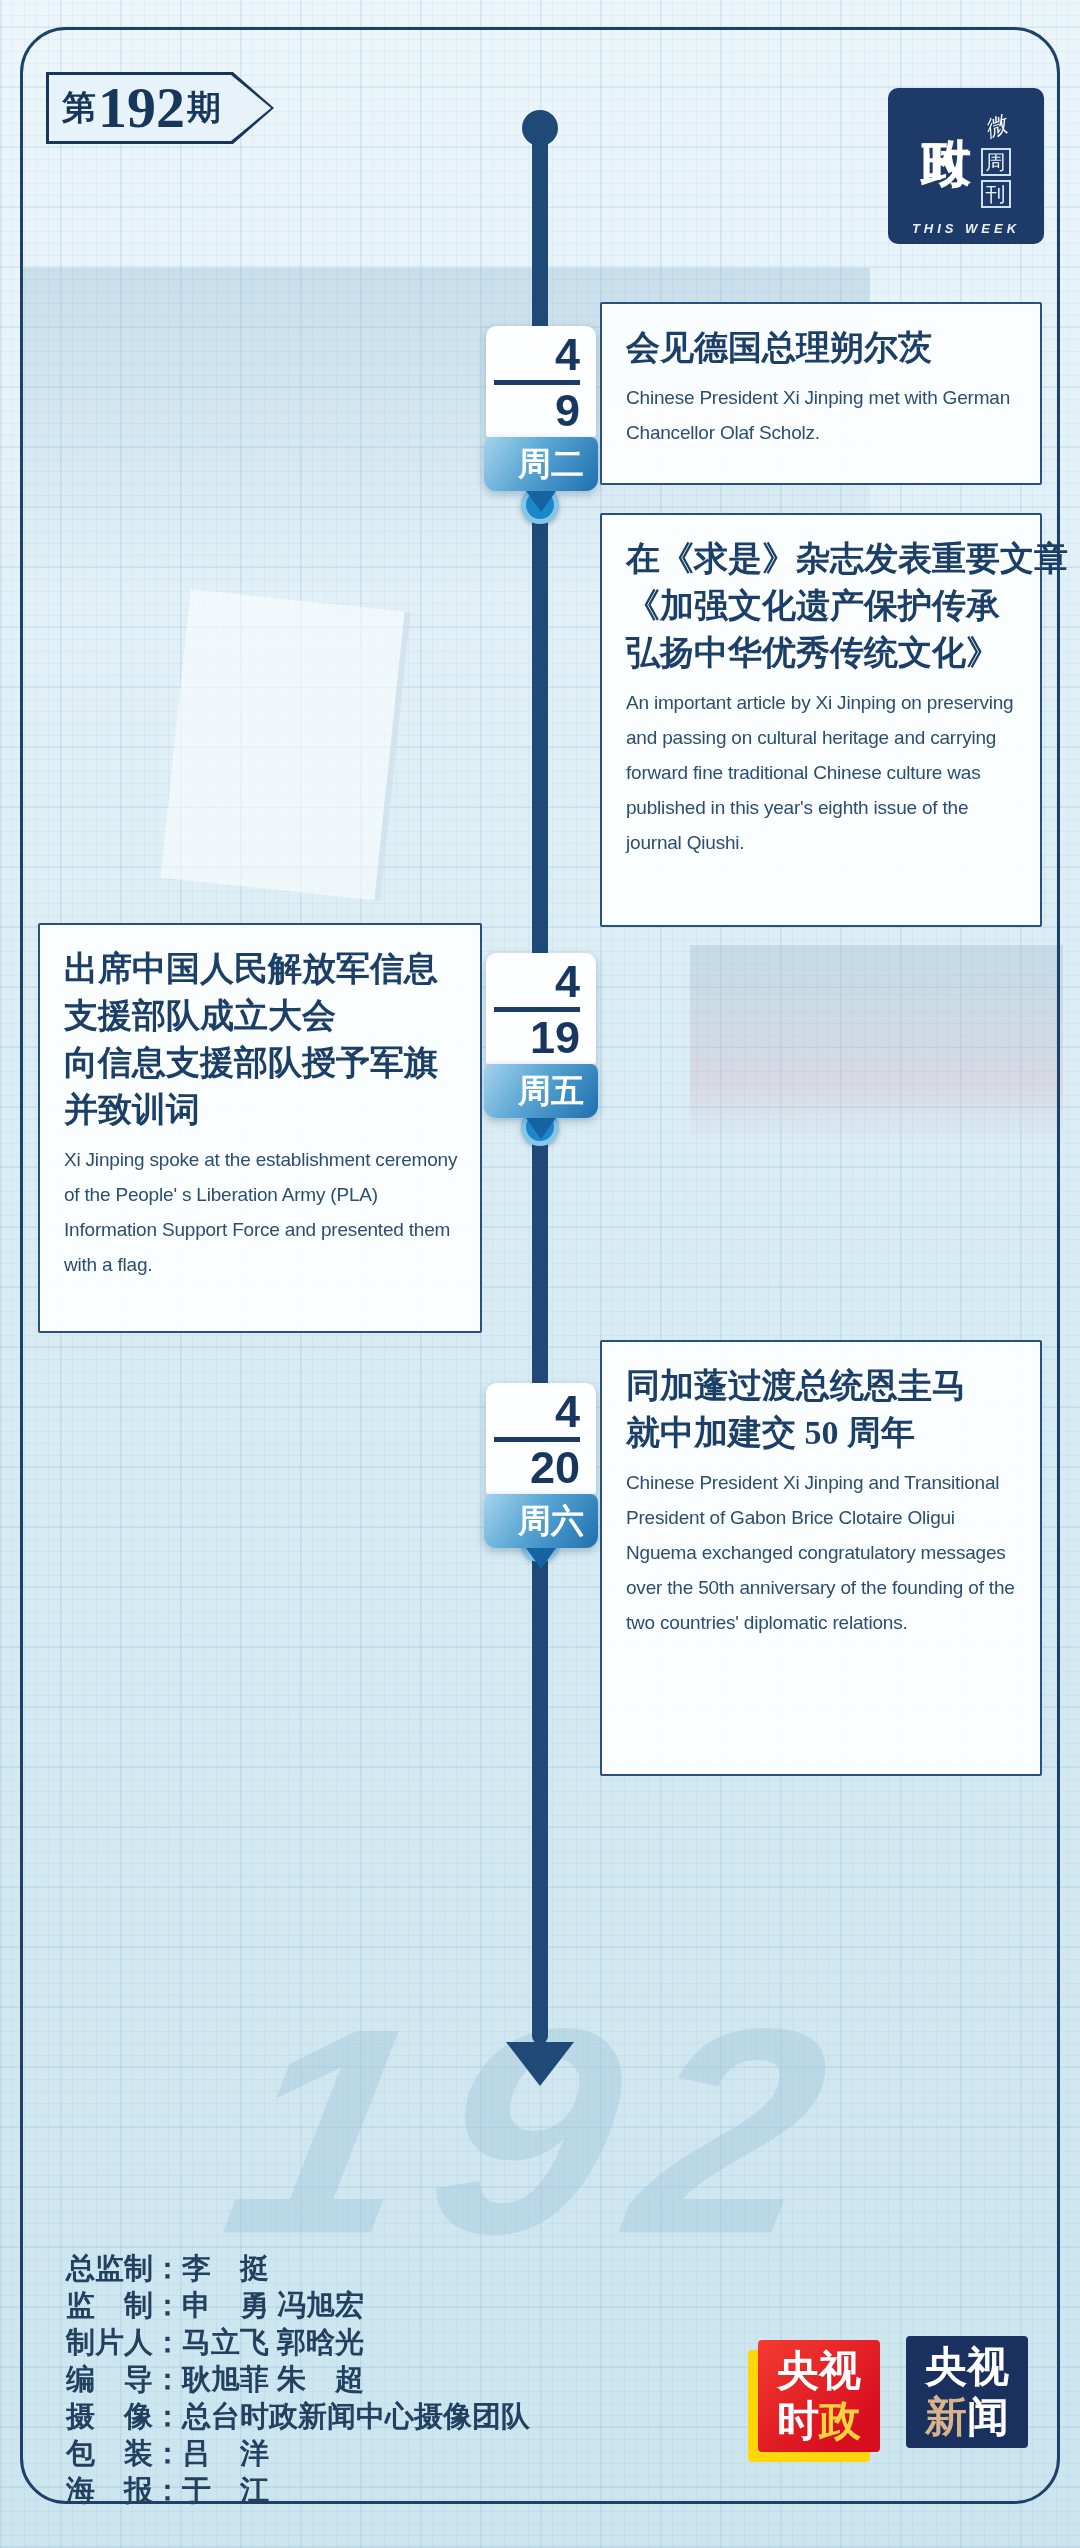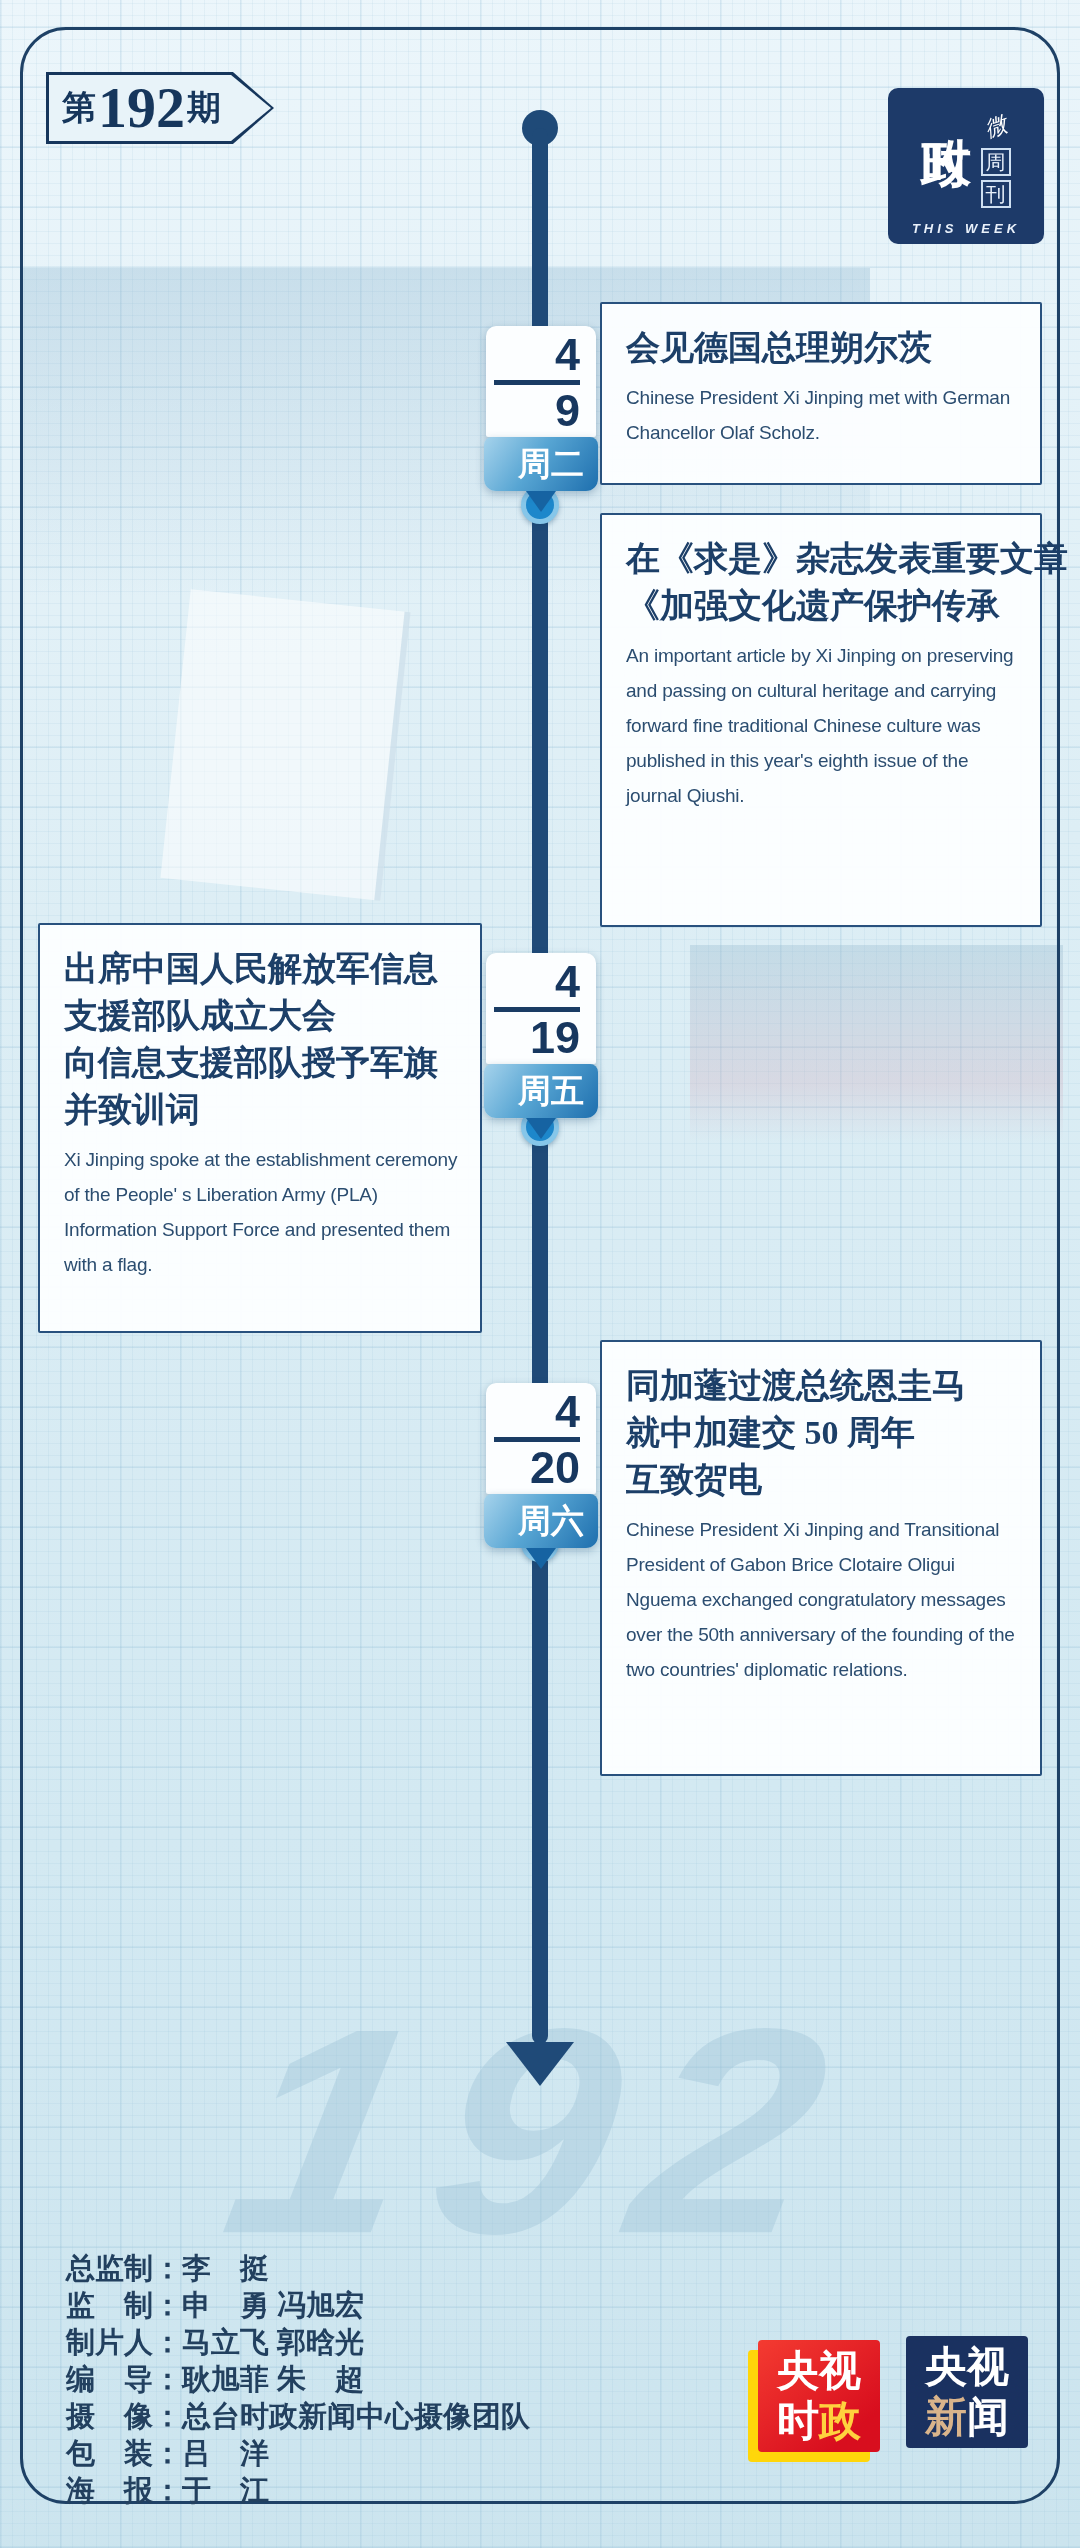--- a/index.html
+++ b/index.html
@@ -170,39 +170,39 @@
     <div class="card-title">
       <span>会见德国总理朔尔茨</span>
     </div>
     <div class="card-body">Chinese President Xi Jinping met with German Chancellor Olaf Scholz.</div>
   </div>
 
   <div class="abs card c2">
     <div class="card-title">
       <span>在《求是》杂志发表重要文章</span>
       <span>《加强文化遗产保护传承</span>
+      <span>弘扬中华优秀传统文化》</span>
     </div>
     <div class="card-body">An important article by Xi Jinping on preserving and passing on cultural heritage and carrying forward fine traditional Chinese culture was published in this year's eighth issue of the journal Qiushi.</div>
   </div>
 
   <div class="abs card c3">
     <div class="card-title">
       <span>出席中国人民解放军信息</span>
       <span>支援部队成立大会</span>
       <span>向信息支援部队授予军旗</span>
       <span>并致训词</span>
     </div>
     <div class="card-body">Xi Jinping spoke at the establishment ceremony of the People' s Liberation Army (PLA) Information Support Force and presented them with a flag.</div>
   </div>
 
   <div class="abs card c4">
     <div class="card-title">
       <span>同加蓬过渡总统恩圭马</span>
       <span>就中加建交 50 周年</span>
-      <span>互致贺电</span>
     </div>
     <div class="card-body">Chinese President Xi Jinping and Transitional President of Gabon Brice Clotaire Oligui Nguema exchanged congratulatory messages over the 50th anniversary of the founding of the two countries' diplomatic relations.</div>
   </div>
 
   <div class="abs credits">
     <div class="row"><span>总监制：</span><span>李　挺</span></div>
     <div class="row"><span>监　制：</span><span>申　勇 冯旭宏</span></div>
     <div class="row"><span>制片人：</span><span>马立飞 郭晗光</span></div>
     <div class="row"><span>编　导：</span><span>耿旭菲 朱　超</span></div>
     <div class="row"><span>摄　像：</span><span>总台时政新闻中心摄像团队</span></div>

